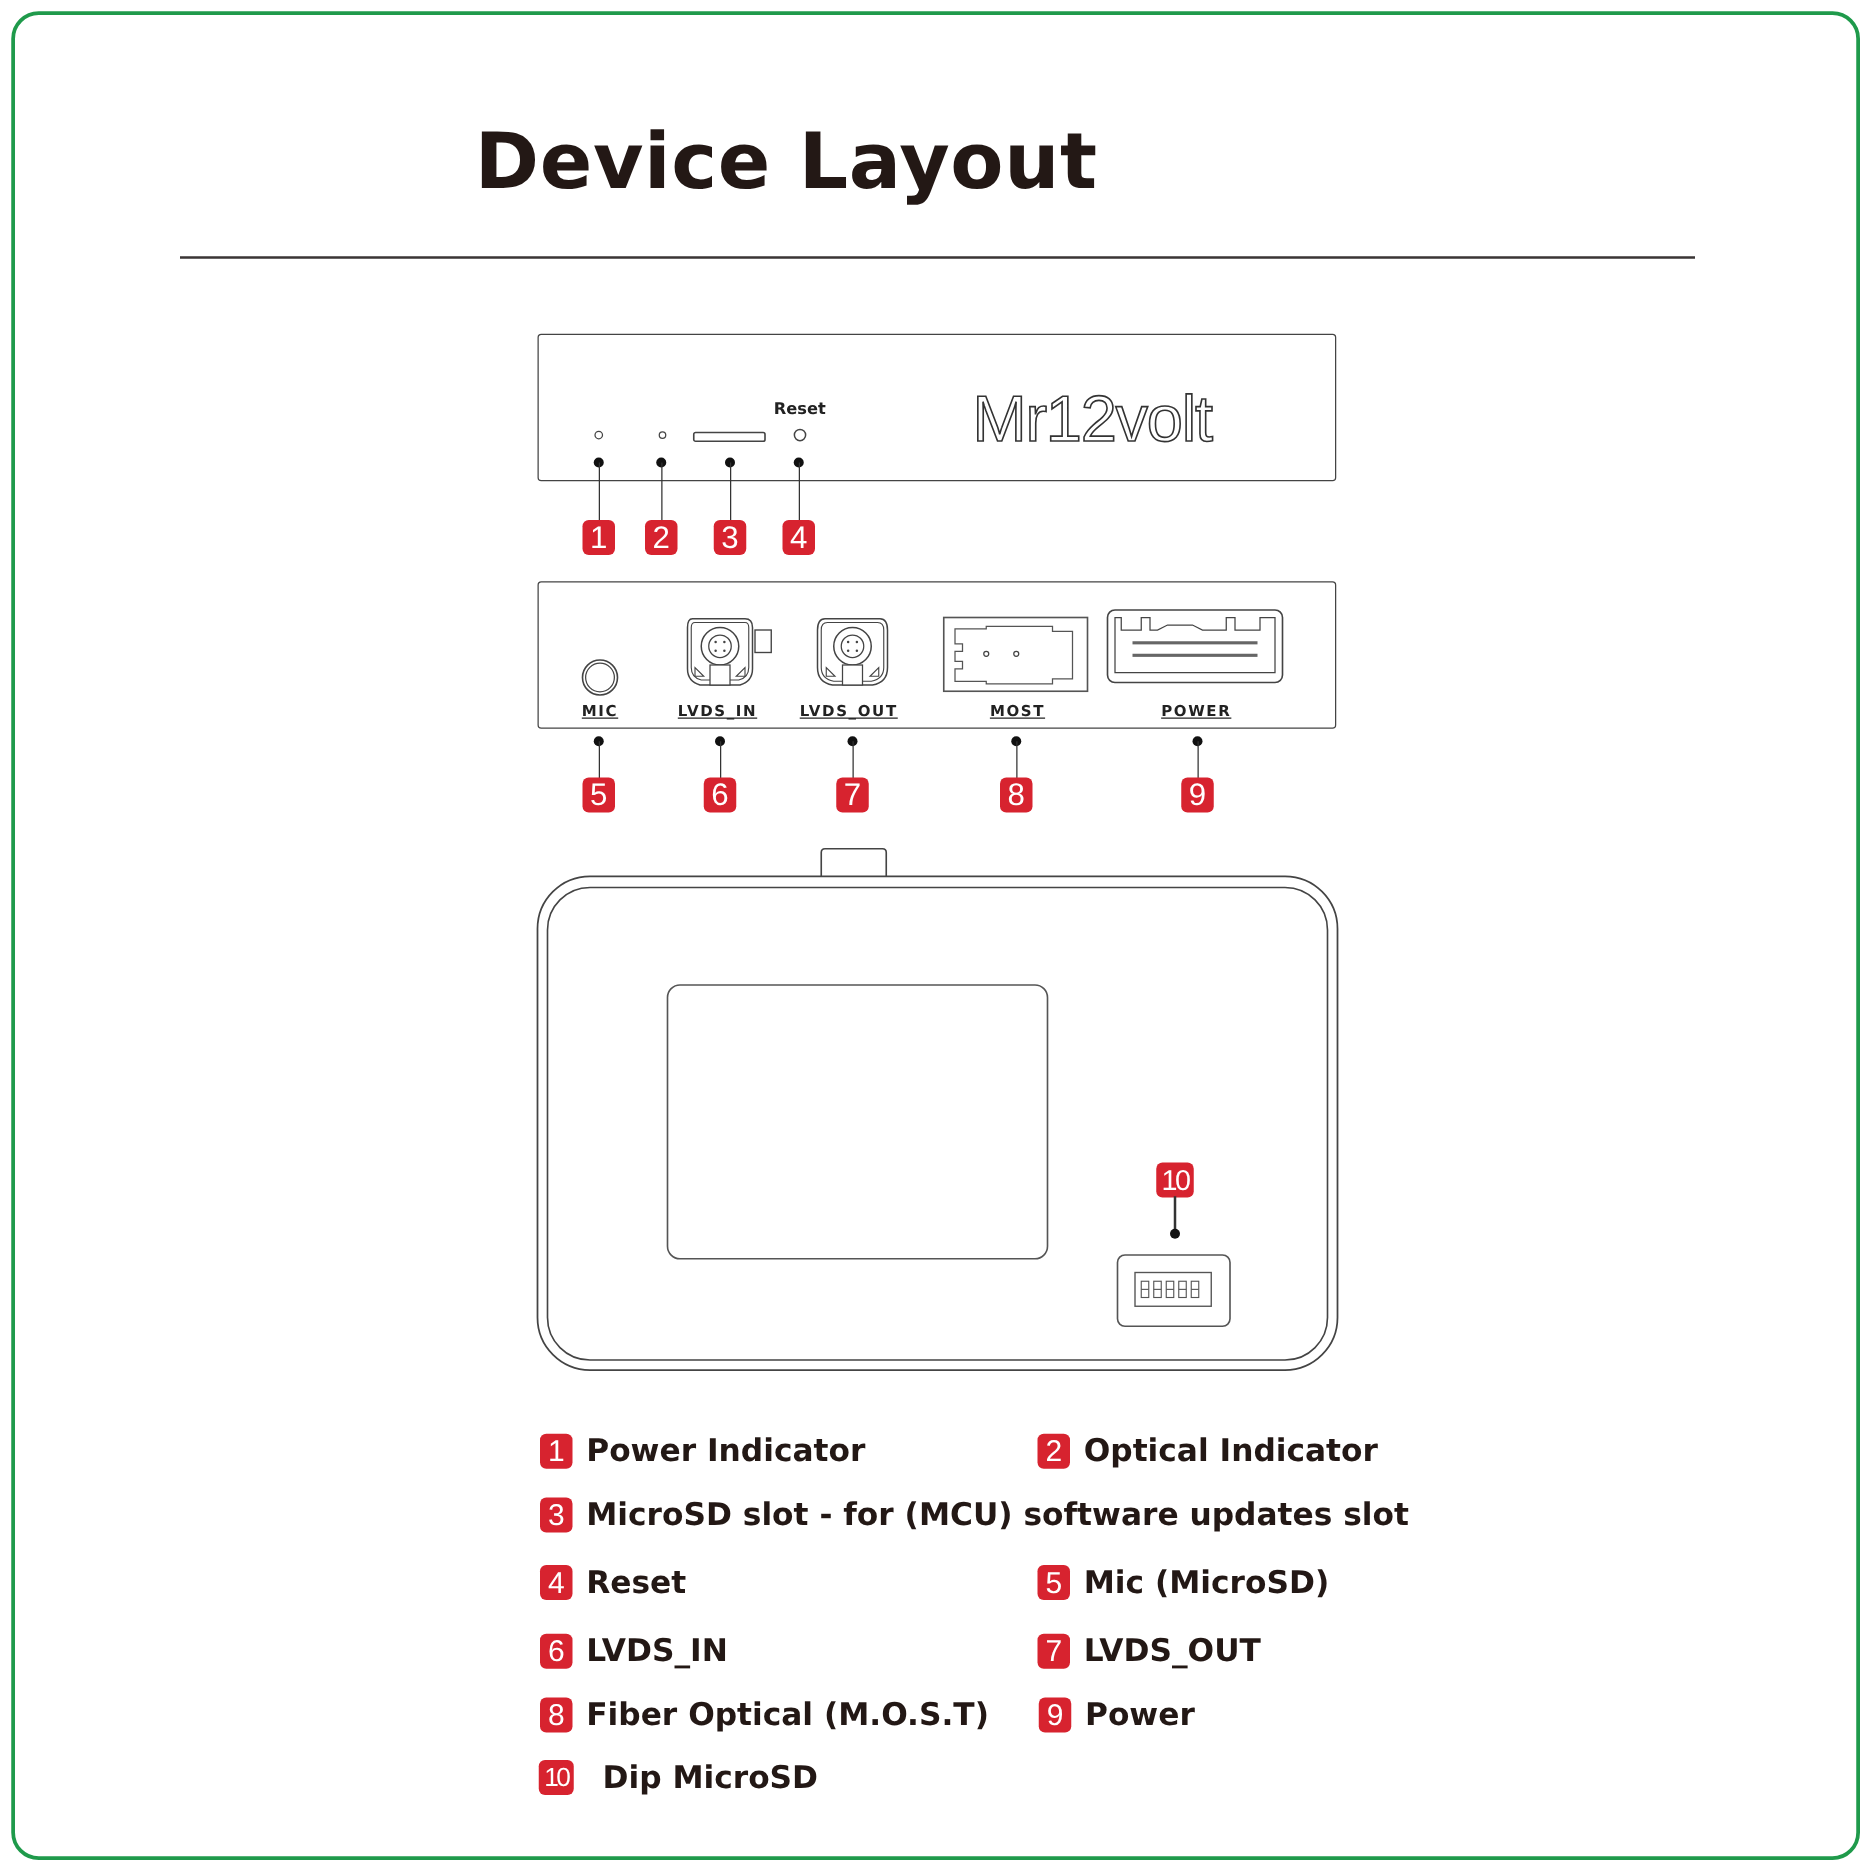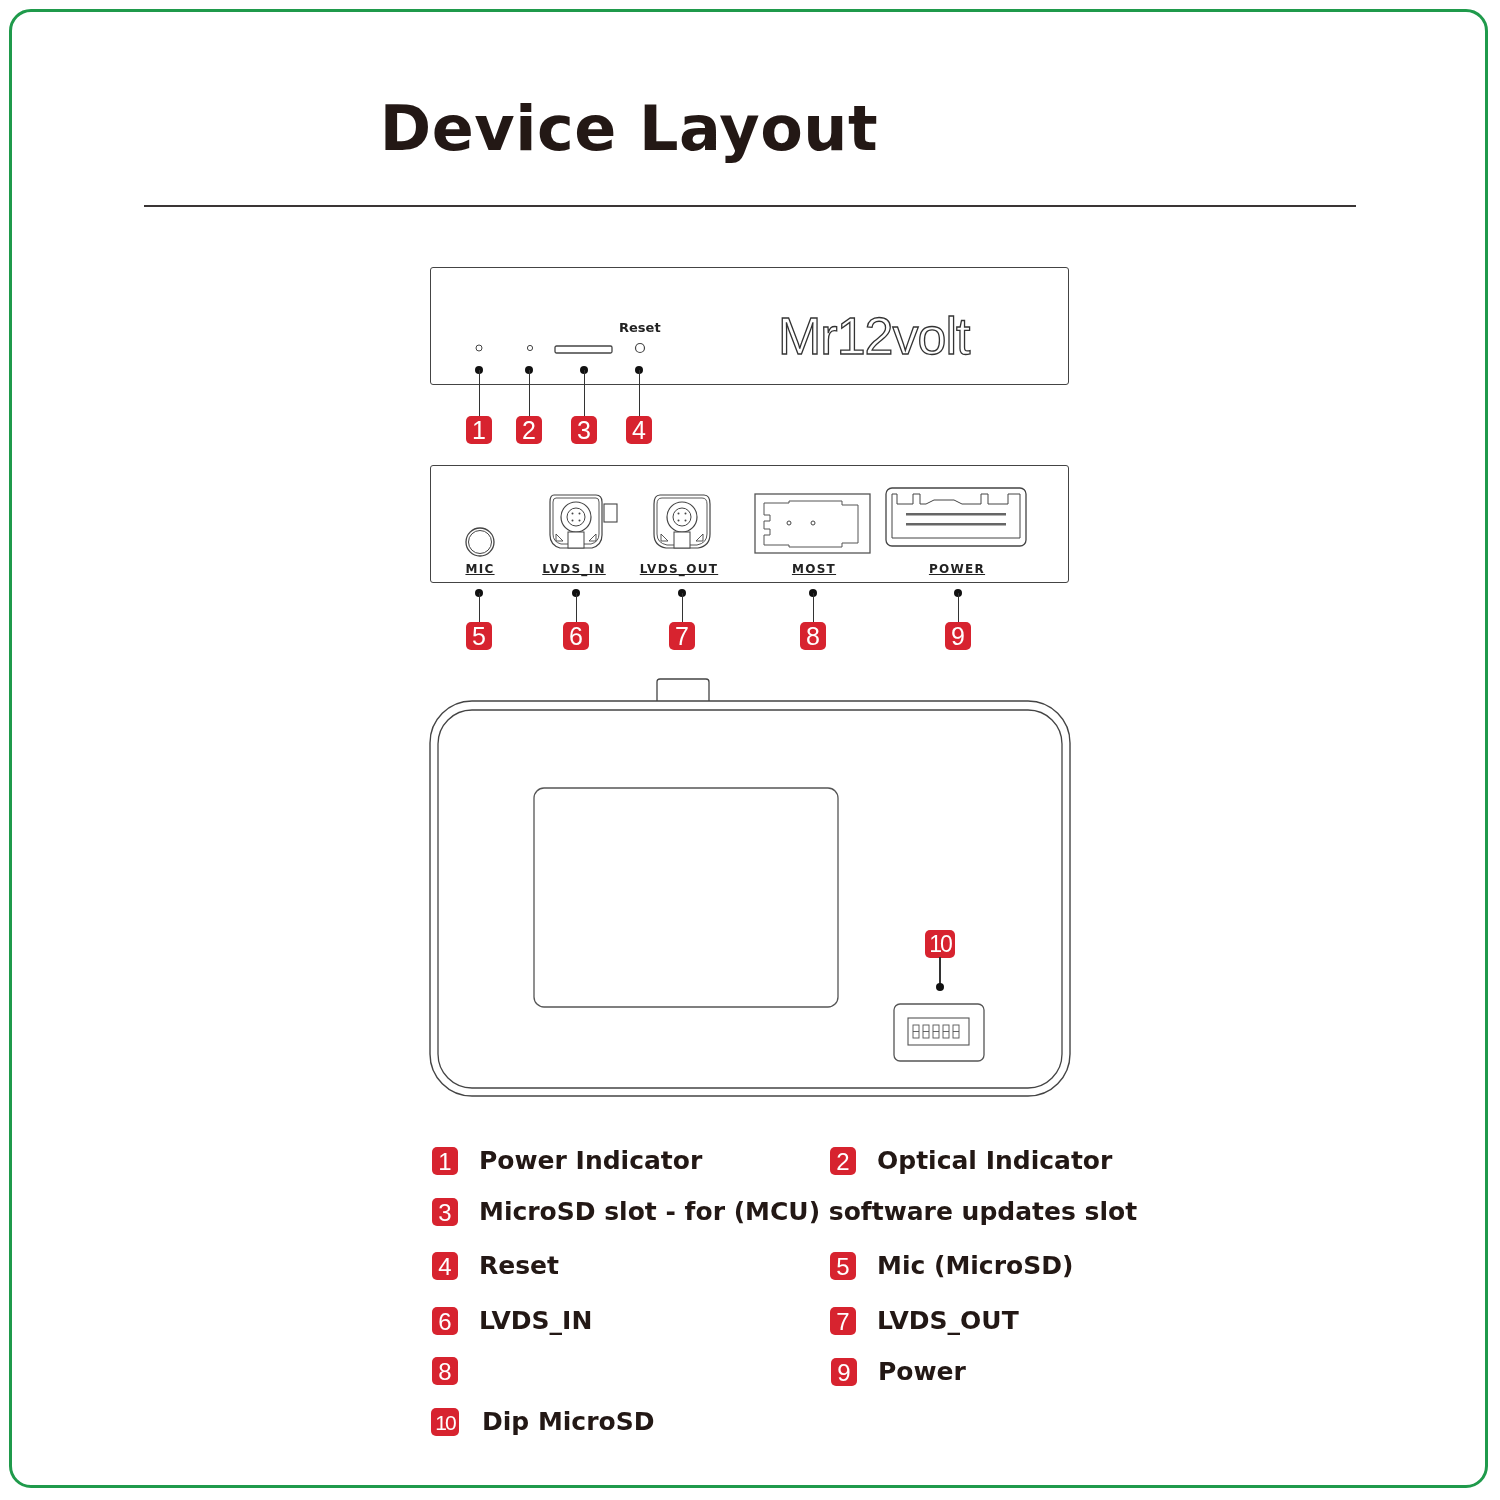--- a/index.html
+++ b/index.html
@@ -11,21 +11,21 @@
   .badge { position:absolute; width:26px; height:28px; background:#d7232f; color:#fff; border-radius:5px; text-align:center; font-family:"Liberation Sans", sans-serif; font-size:25px; line-height:29px; box-sizing:border-box; }
   .badge.wide { width:30px; font-size:23px; letter-spacing:-2px; }
   .dot { position:absolute; width:8px; height:8px; border-radius:50%; background:#111; }
   .vline { position:absolute; width:1.5px; background:#333; }
   .port-label { position:absolute; font-size:12px; font-weight:bold; letter-spacing:1.3px; color:#222; text-align:center;text-decoration:underline; }
   .reset-label { position:absolute; font-size:13px; font-weight:bold; color:#222; }
   .logo { position:absolute; left:778px; top:306px; font-family:"Liberation Sans", sans-serif; font-size:52px; color:#fff; -webkit-text-stroke:1.3px #333; letter-spacing:-1px; }
   .legend-item { position:absolute; display:flex; align-items:center; }
   .legend-item .lbadge { width:26px; height:28px; background:#d7232f; color:#fff; border-radius:5px; text-align:center; font-family:"Liberation Sans", sans-serif; font-size:24px; line-height:29px; }
   .legend-item .lbadge.wide { width:28px; font-size:21px; letter-spacing:-2px; }
-  .legend-item .ltext { font-size:25px; font-weight:bold; color:#231815; margin-left:21px; white-space:nowrap; }
+  .legend-item .ltext { font-size:25px; font-weight:bold; color:#231815; margin-left:11px; white-space:nowrap; }
   svg { position:absolute; overflow:visible; }
 </style>
 </head>
 <body>
 
 <div class="frame"></div>
 
 <div class="title">Device Layout</div>
 <div class="rule"></div>
 
@@ -182,20 +182,21 @@
 <div class="legend-item" style="left:432px; top:1306px;">
   <span class="lbadge">6</span>
   <span class="ltext">LVDS_IN</span>
 </div>
 <div class="legend-item" style="left:830px; top:1306px;">
   <span class="lbadge">7</span>
   <span class="ltext">LVDS_OUT</span>
 </div>
 <div class="legend-item" style="left:432px; top:1357px;">
   <span class="lbadge">8</span>
+  <span class="ltext">Fiber Optical (M.O.S.T)</span>
 </div>
 <div class="legend-item" style="left:831px; top:1357px;">
   <span class="lbadge">9</span>
   <span class="ltext">Power</span>
 </div>
 <div class="legend-item" style="left:431px; top:1407px;">
   <span class="lbadge wide">10</span>
   <span class="ltext" style="margin-left:23px;">Dip MicroSD</span>
 </div>
 

